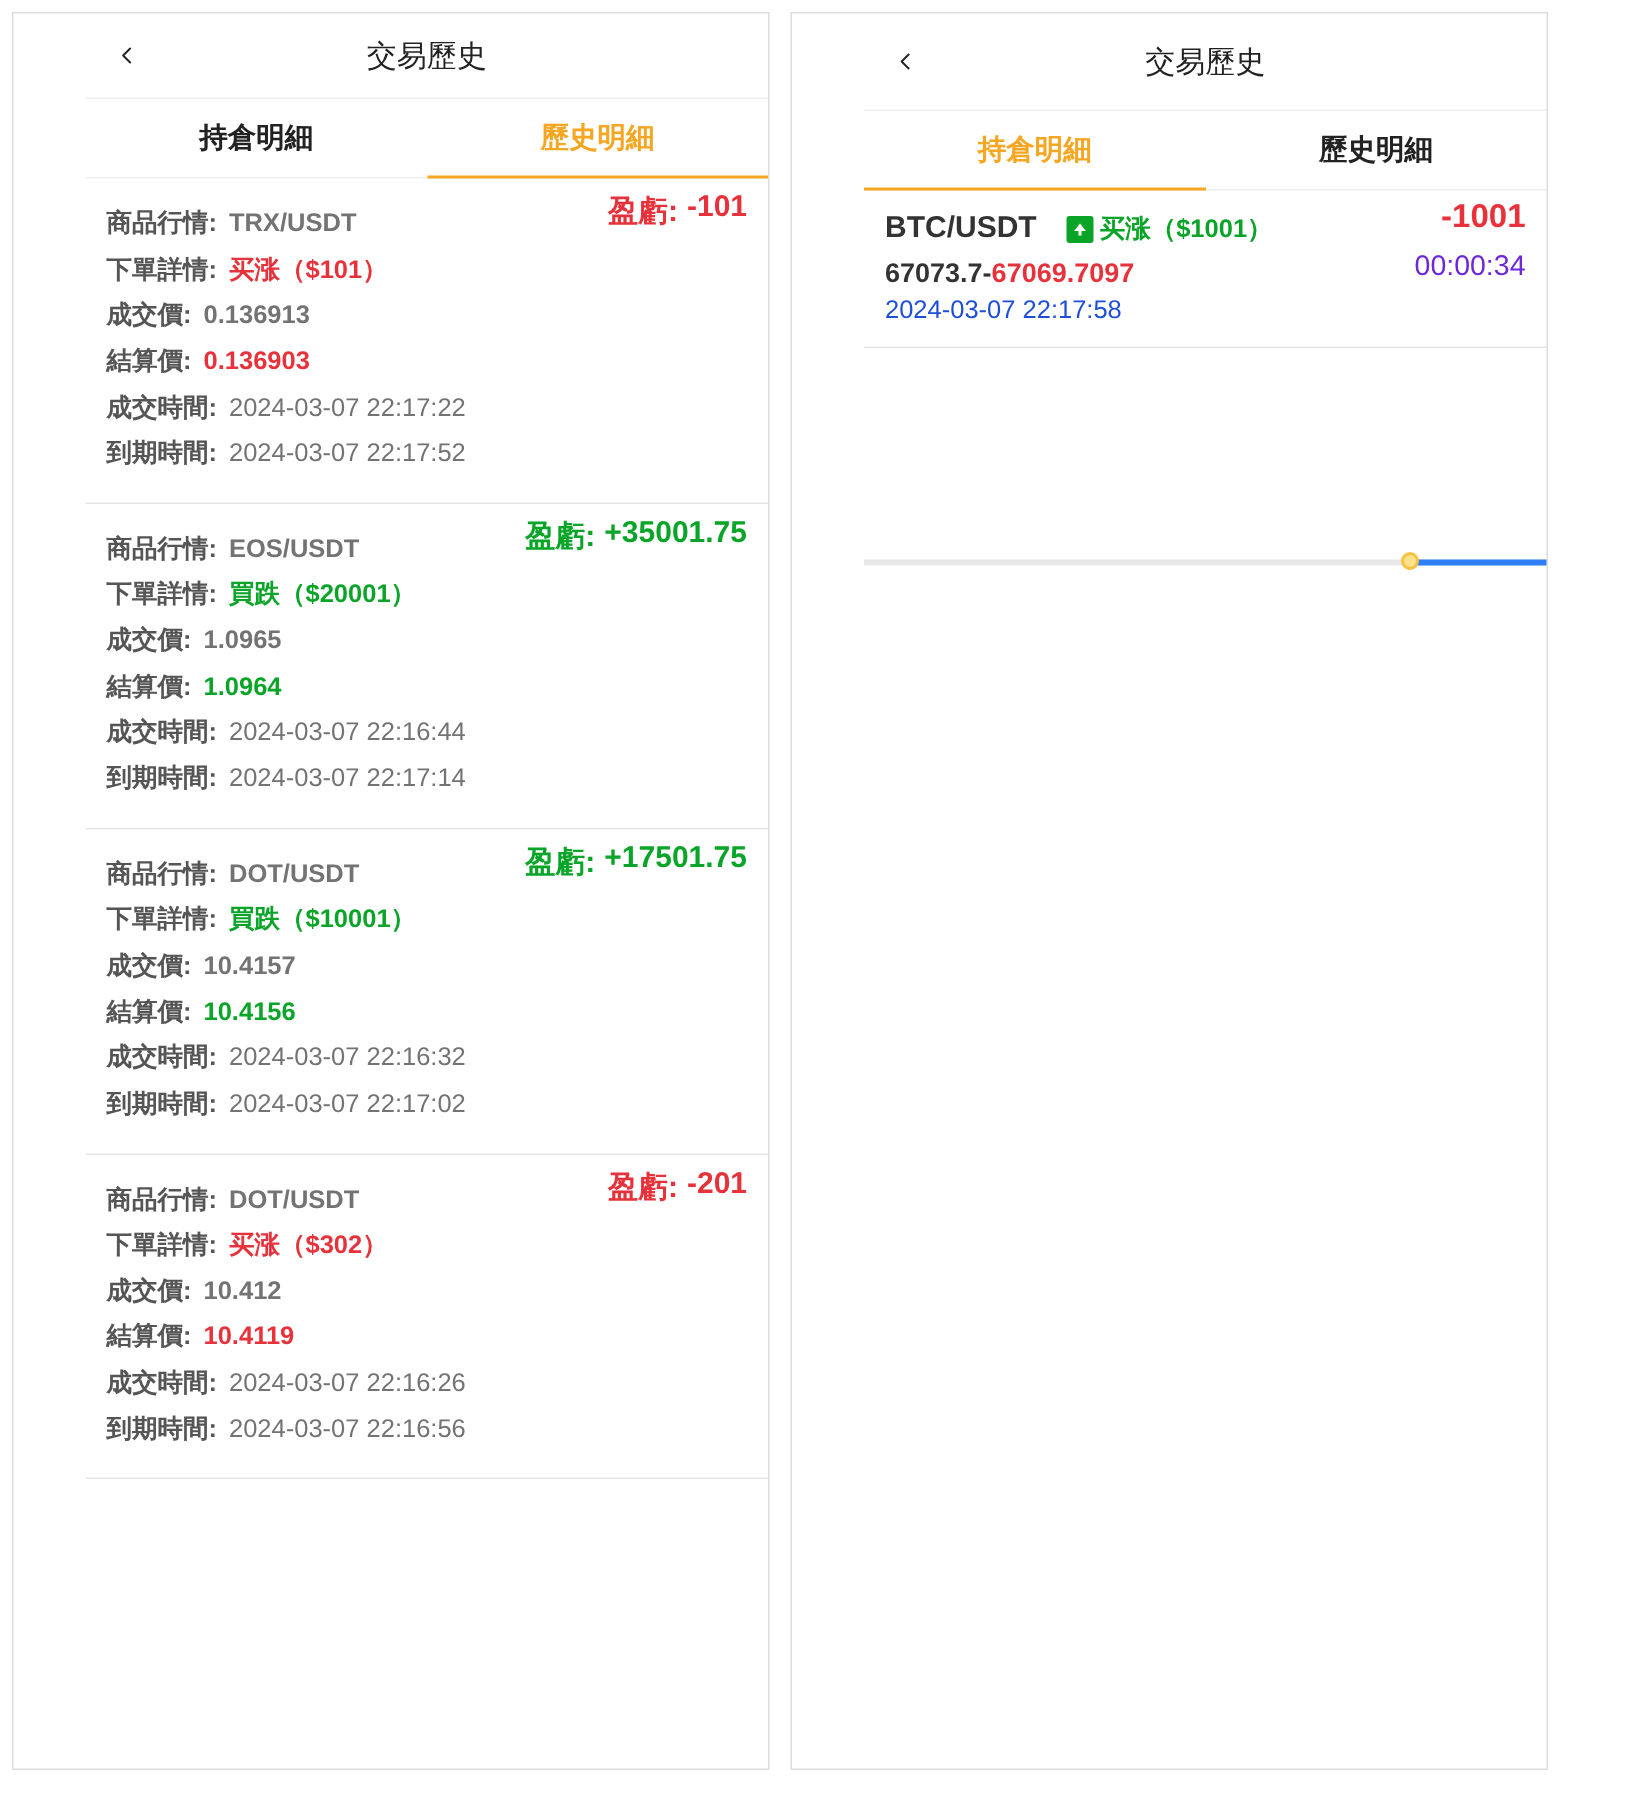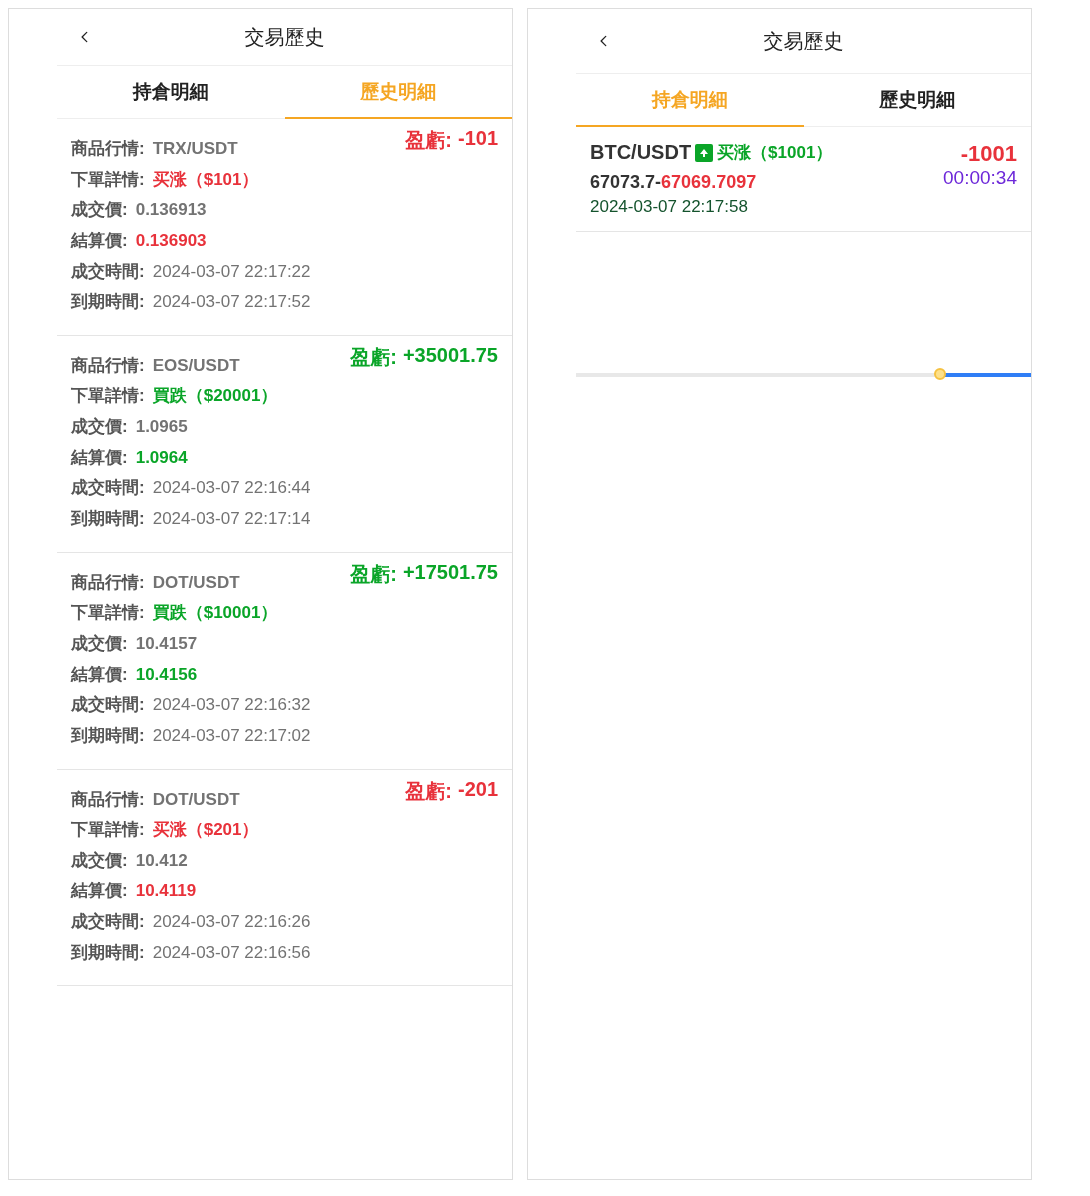--- a/index.html
+++ b/index.html
@@ -111,21 +111,21 @@
   .pnl.red .plabel, .pnl.red .pval { color: #e8323b; }
   
   .holding {
     padding: 14px;
     border-bottom: 1px solid #e5e5e5;
     position: relative;
   }
   .holding-top {
     display: flex;
     align-items: flex-end;
-    gap: 4px;
+    gap: 20px;
   }
   .pair {
     font-size: 20px;
     font-weight: 700;
     color: #333;
   }
   .badge {
     display: inline-flex;
     align-items: center;
     gap: 4px;
@@ -138,35 +138,35 @@
     color: #fff;
     width: 18px; height: 18px;
     display: inline-flex;
     align-items: center; justify-content: center;
     font-size: 12px;
     border-radius: 2px;
   }
   .holding-amt {
     position: absolute;
     right: 14px;
-    top: 14px;
+    top: 4px;
     font-size: 22px;
     font-weight: 700;
     color: #e8323b;
   }
   .holding-prices {
     margin-top: 8px;
     font-size: 18px;
     font-weight: 700;
     color: #333;
   }
   .holding-prices .cur { color: #e8323b; }
   .holding-time {
     font-size: 17px;
-    color: #14532d;
+    color: #1d4ed8;
     font-weight: 500;
     margin-top: 4px;
   }
   .countdown {
     position: absolute;
     right: 14px;
     top: 40px;
     font-size: 19px;
     font-weight: 500;
     color: #6d28d9;
@@ -313,21 +313,21 @@
         <div class="pnl red">
           <span class="plabel">盈虧:</span>
           <span class="pval">-201</span>
         </div>
         <div class="row">
           <span class="lbl">商品行情:</span>
           <span class="val">DOT/USDT</span>
         </div>
         <div class="row">
           <span class="lbl">下單詳情:</span>
-          <span class="val red">买涨（$201）</span>
+          <span class="val red">买涨（$302）</span>
         </div>
         <div class="row">
           <span class="lbl">成交價:</span>
           <span class="val">10.412</span>
         </div>
         <div class="row">
           <span class="lbl">結算價:</span>
           <span class="val red">10.4119</span>
         </div>
         <div class="row">

